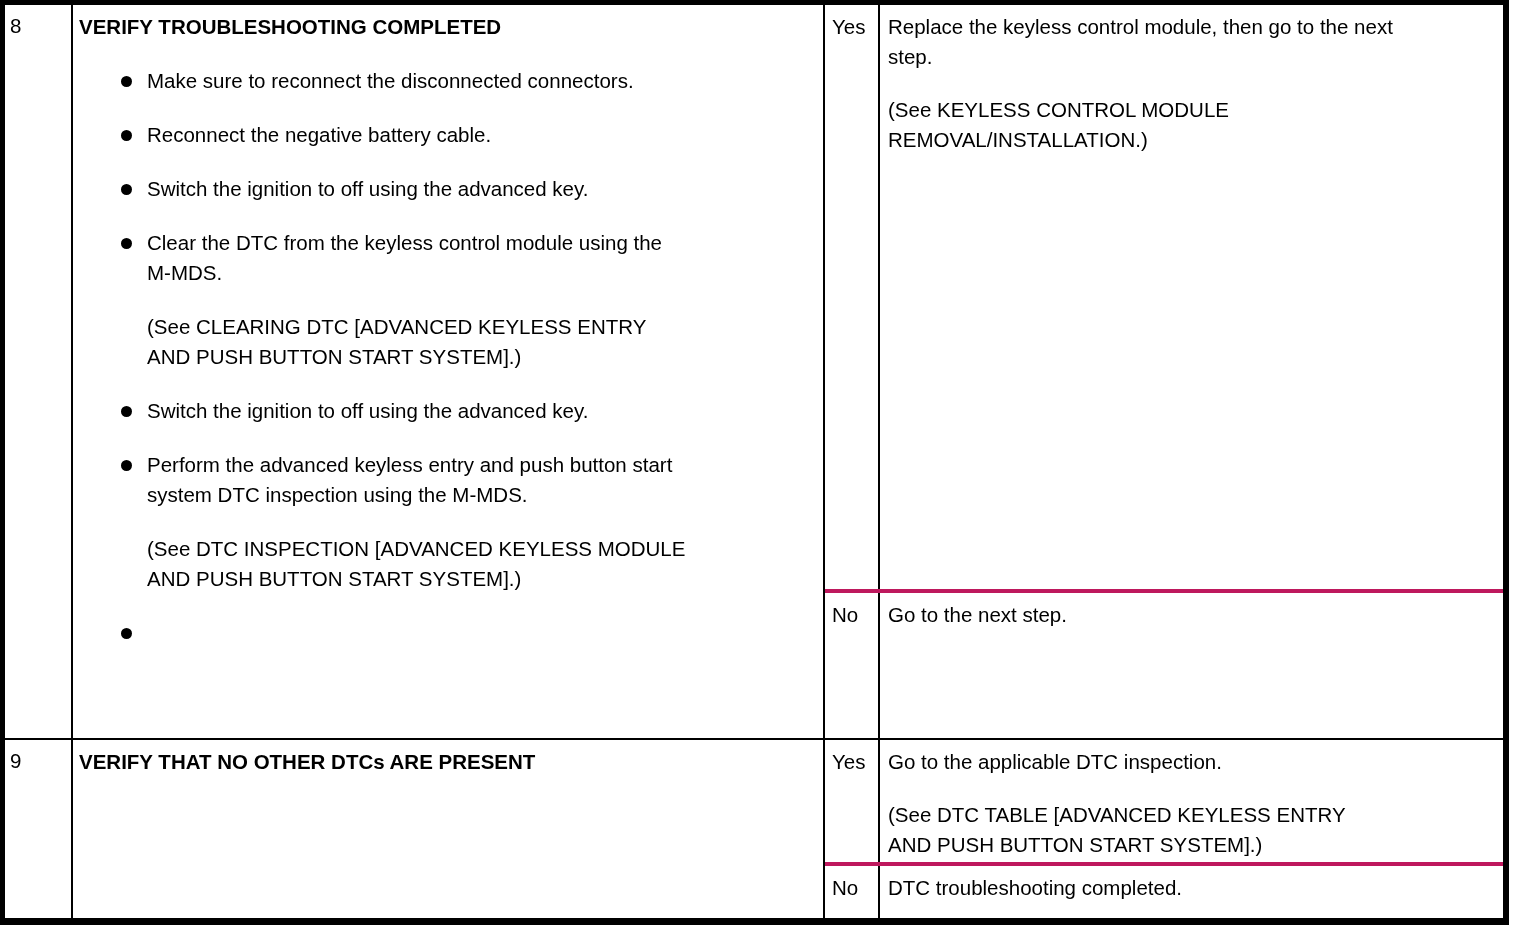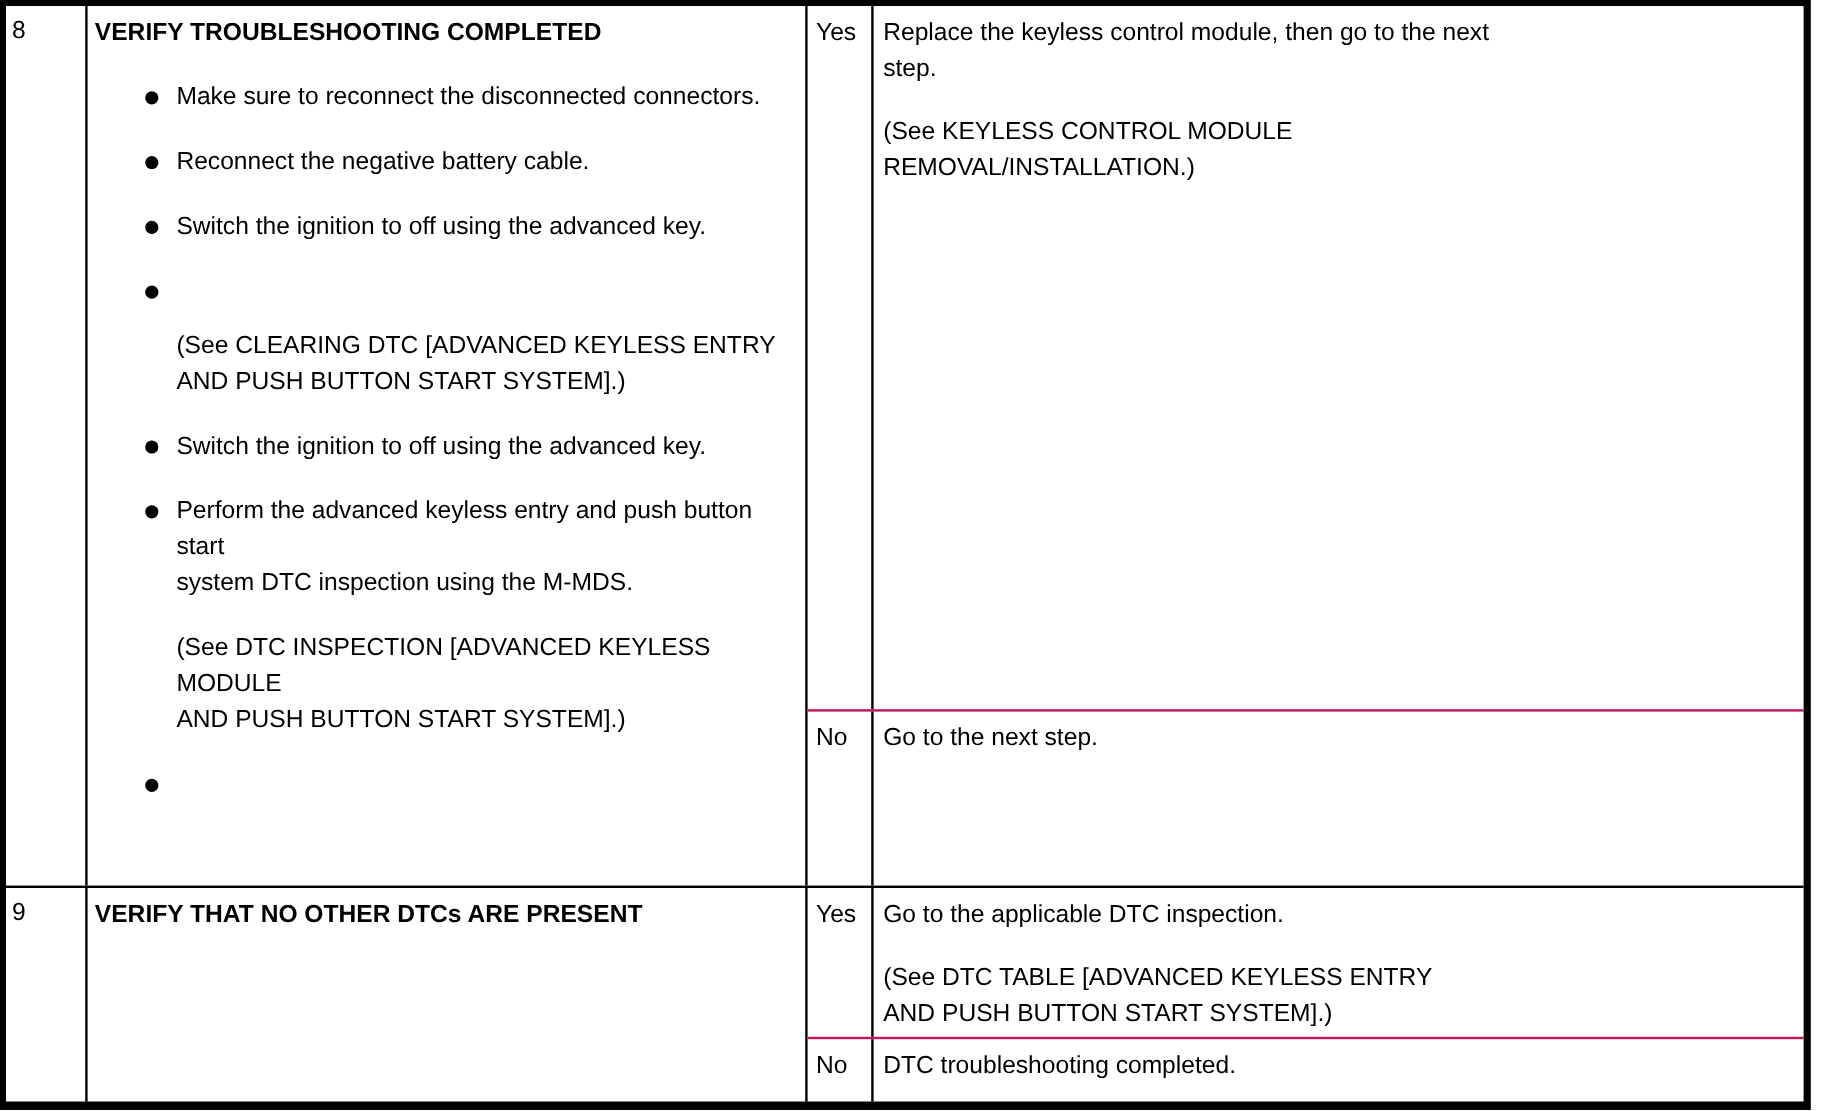--- a/index.html
+++ b/index.html
@@ -30,28 +30,28 @@
   .step-row.r8 { height: 745px; border-bottom: 2px solid #000; }
   .step-row.r9 { flex: 1 1 auto; }
   .cell { box-sizing: border-box; overflow: hidden; }
   .cell-num {
     width: 68px;
     border-right: 2px solid #000;
     padding: 6px 2px 0 5px;
     flex: 0 0 auto;
   }
   .cell-action {
-    width: 600px;
+    width: 752px;
     border-right: 2px solid #000;
     padding: 7px 10px 0 6px;
     flex: 0 0 auto;
   }
   .cell-outcomes { flex: 1 1 auto; display: flex; flex-direction: column; min-width: 0; }
   .outcome { display: flex; box-sizing: border-box; min-height: 0; }
-  .outcome.first { border-bottom: 2px solid #be185d; }
+  .outcome.first { border-bottom: 4px solid #be185d; }
   .r8 .outcome.first { height: 588px; }
   .r9 .outcome.first { height: 127px; }
   .outcome.second { flex: 1 1 auto; }
   .cell-yn {
     width: 55px;
     border-right: 2px solid #000;
     padding: 7px 0 0 7px;
     flex: 0 0 auto;
   }
   .cell-result { flex: 1 1 auto; padding: 7px 8px 16px 8px; min-width: 0; }
@@ -92,20 +92,22 @@
         </div>
 
 
         <div class="block bullet-row">
           <span class="dot"></span>
           <span class="prewrap">Switch the ignition to off using the advanced key.</span>
         </div>
 
         <div class="block bullet-row">
           <span class="dot"></span>
+          <span class="prewrap">Clear the DTC from the keyless control module using the
+M-MDS.</span>
         </div>
 
         <div class="block note">(See CLEARING DTC [ADVANCED KEYLESS ENTRY
 AND PUSH BUTTON START SYSTEM].)</div>
 
         <div class="block bullet-row">
           <span class="dot"></span>
           <span class="prewrap">Switch the ignition to off using the advanced key.</span>
         </div>
 

